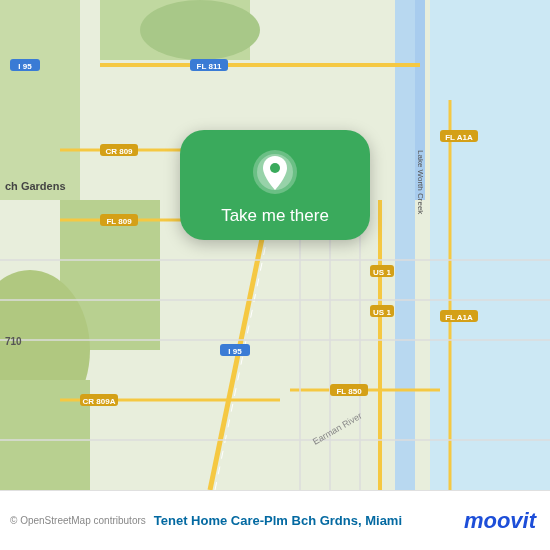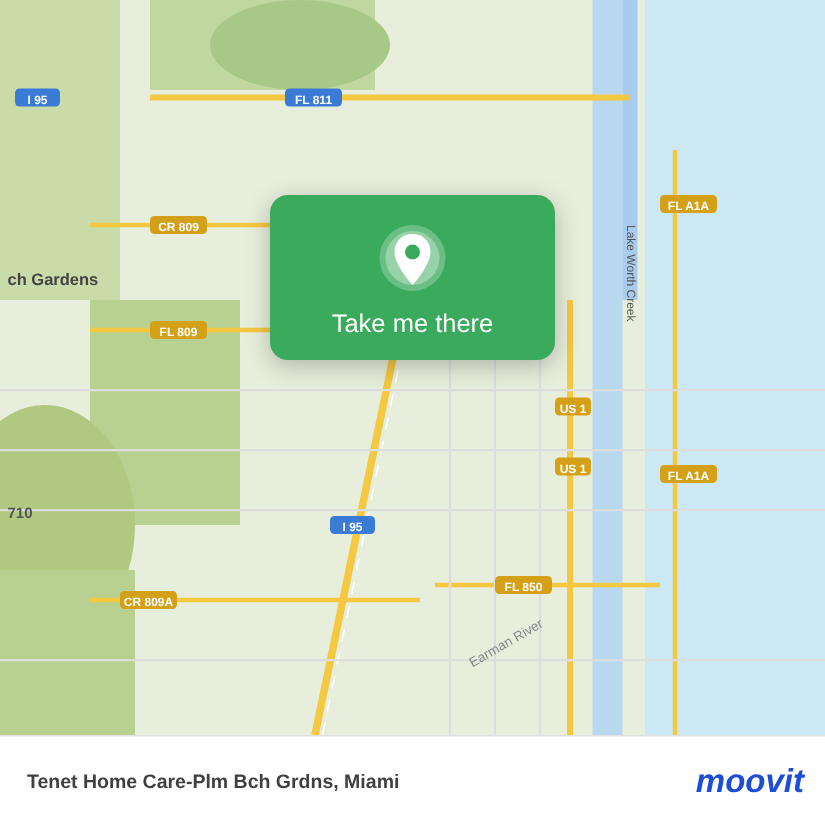--- a/index.html
+++ b/index.html
@@ -26,21 +26,21 @@
     }
 
     
     #location-card {
       position: absolute;
       top: 130px;
       left: 50%;
       transform: translateX(-50%);
       width: 190px;
       background-color: #3aaa5c;
-      border-radius: 12px;
+      border-radius: 24px;
       display: flex;
       flex-direction: column;
       align-items: center;
       padding: 18px 20px 14px 20px;
       box-shadow: 0 4px 16px rgba(0,0,0,0.25);
       z-index: 10;
     }
 
     #location-pin-icon {
       width: 48px;
@@ -73,21 +73,21 @@
     }
 
     #attribution {
       font-size: 10px;
       color: #888;
     }
 
     #place-name {
       font-size: 13px;
       font-weight: 600;
-      color: #404040;
+      color: #0369a1;
       flex: 1;
       margin-left: 8px;
     }
 
     #moovit-logo {
       display: flex;
       align-items: center;
       gap: 2px;
     }
 
@@ -197,17 +197,18 @@
 
         <path d="M24 8 C17 8 12 13 12 20 C12 29 24 42 24 42 C24 42 36 29 36 20 C36 13 31 8 24 8 Z" fill="white"></path>
         <circle cx="24" cy="20" r="5" fill="#3aaa5c"></circle>
       </svg>
     </div>
     <button id="take-me-there-btn">Take me there</button>
   </div>
 </div>
 
 <div id="bottom-bar">
+  <span id="attribution">© OpenStreetMap contributors</span>
   <span id="place-name">Tenet Home Care-Plm Bch Grdns, Miami</span>
   <div id="moovit-logo">
     <span id="moovit-text">moovit</span>
   </div>
 </div>
 
 </body></html>

